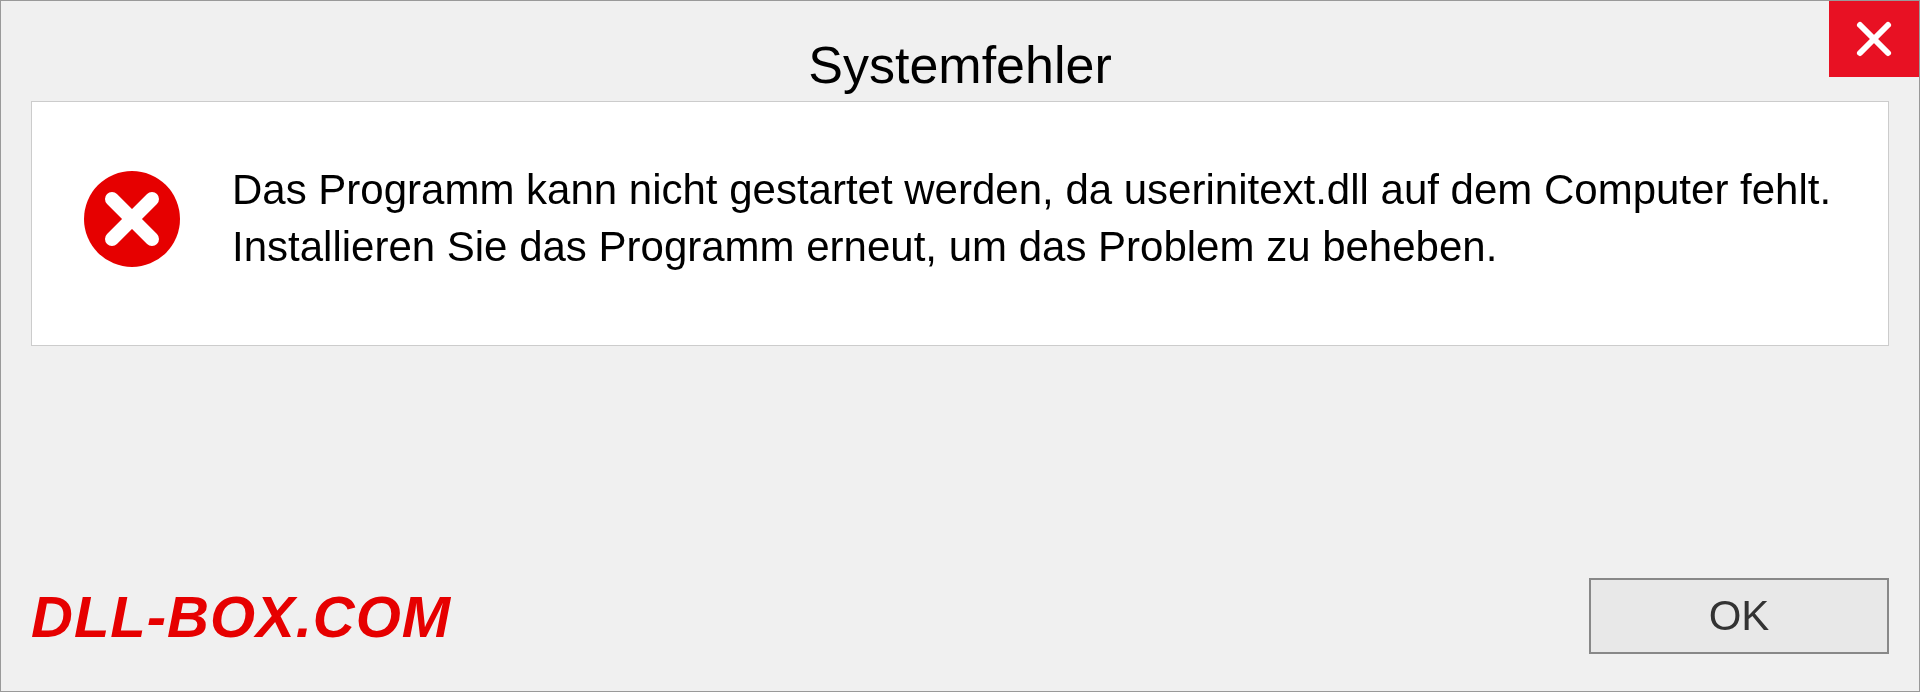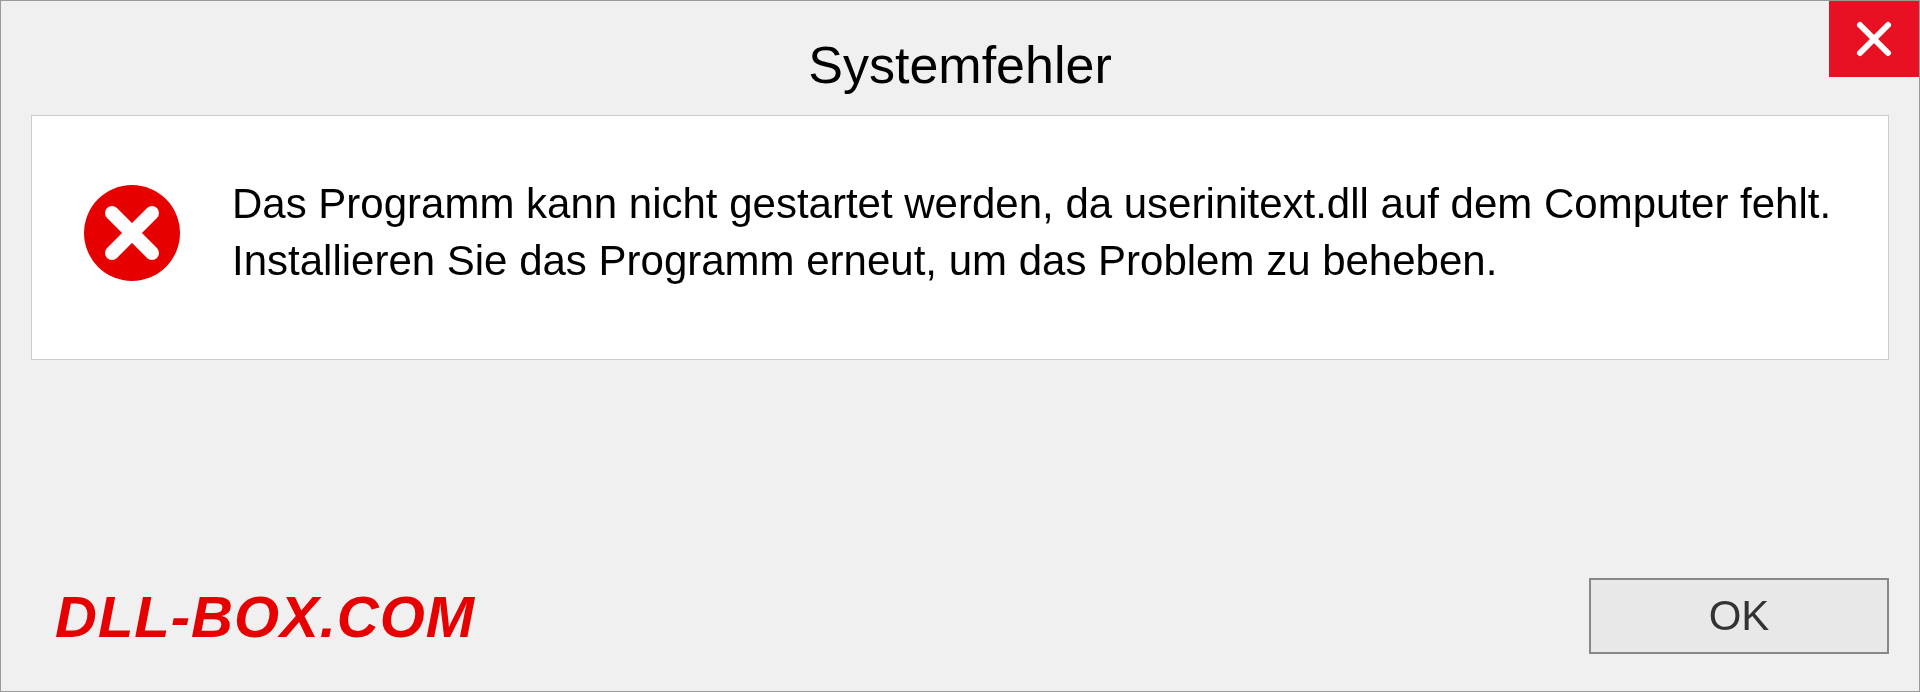--- a/index.html
+++ b/index.html
@@ -47,21 +47,21 @@
       display: flex;
       align-items: center;
       justify-content: center;
       cursor: pointer;
     }
     .close-button svg {
       width: 40px;
       height: 40px;
     }
     .content-panel {
-      margin: 18px 30px 30px 30px;
+      margin: 4px 30px 30px 30px;
       background: #ffffff;
       border: 1px solid #ccc;
       padding: 60px 50px 70px 50px;
       display: flex;
       align-items: center;
       gap: 50px;
     }
     .error-icon {
       flex-shrink: 0;
       width: 100px;
@@ -83,21 +83,20 @@
       justify-content: space-between;
       height: 90px;
     }
     .watermark {
       font-size: 58px;
       font-weight: 900;
       font-style: italic;
       color: #e60000;
       letter-spacing: 1px;
       font-family: Arial, sans-serif;
-      margin-left: 24px;
     }
     .ok-button {
       width: 300px;
       height: 76px;
       background: #e8e8e8;
       border: 2px solid #888;
       font-size: 42px;
       color: #333;
       cursor: pointer;
       display: flex;

